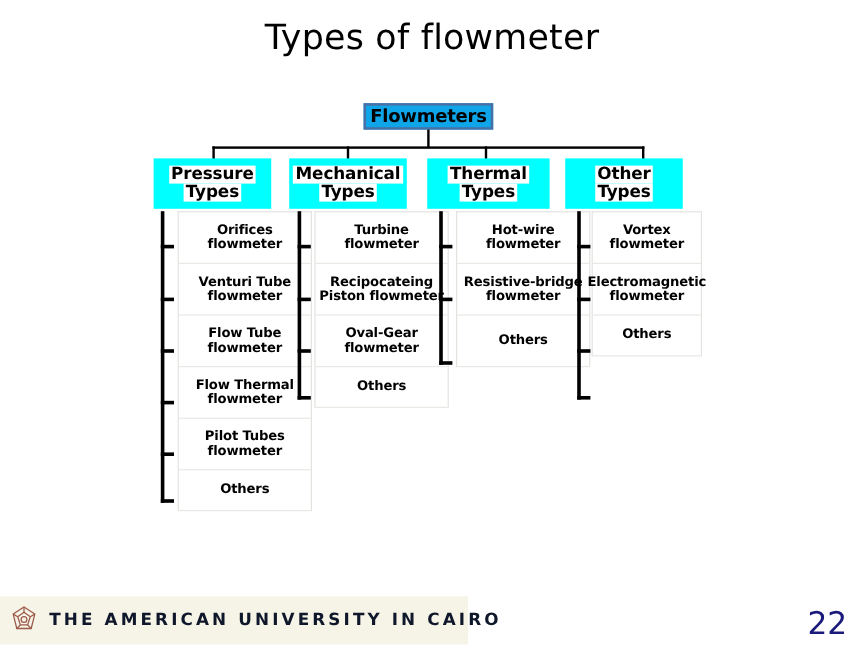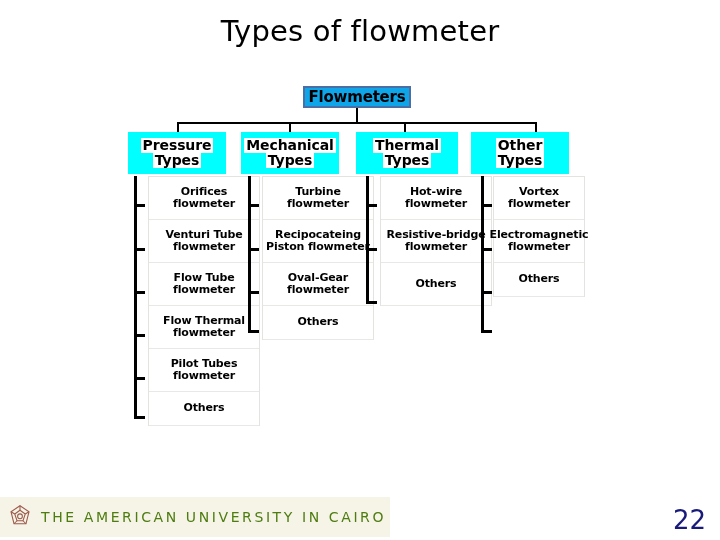--- a/index.html
+++ b/index.html
@@ -147,23 +147,23 @@
   }
   .logo-mark {
     width: 30px;
     height: 30px;
     margin-left: 5px;
     flex: 0 0 auto;
   }
   .logo-text {
     margin-left: 6px;
     font-size: 14px;
-    font-weight: normal;
+    font-weight: bold;
     letter-spacing: 2.6px;
-    color: #4d7c0f;
+    color: #0f172a;
     font-family: "DejaVu Sans", sans-serif;
     white-space: nowrap;
   }
   .page-number {
     position: absolute;
     right: 14px;
     top: 505px;
     font-size: 26px;
     color: #1a1a7a;
     font-family: "DejaVu Sans", sans-serif;

